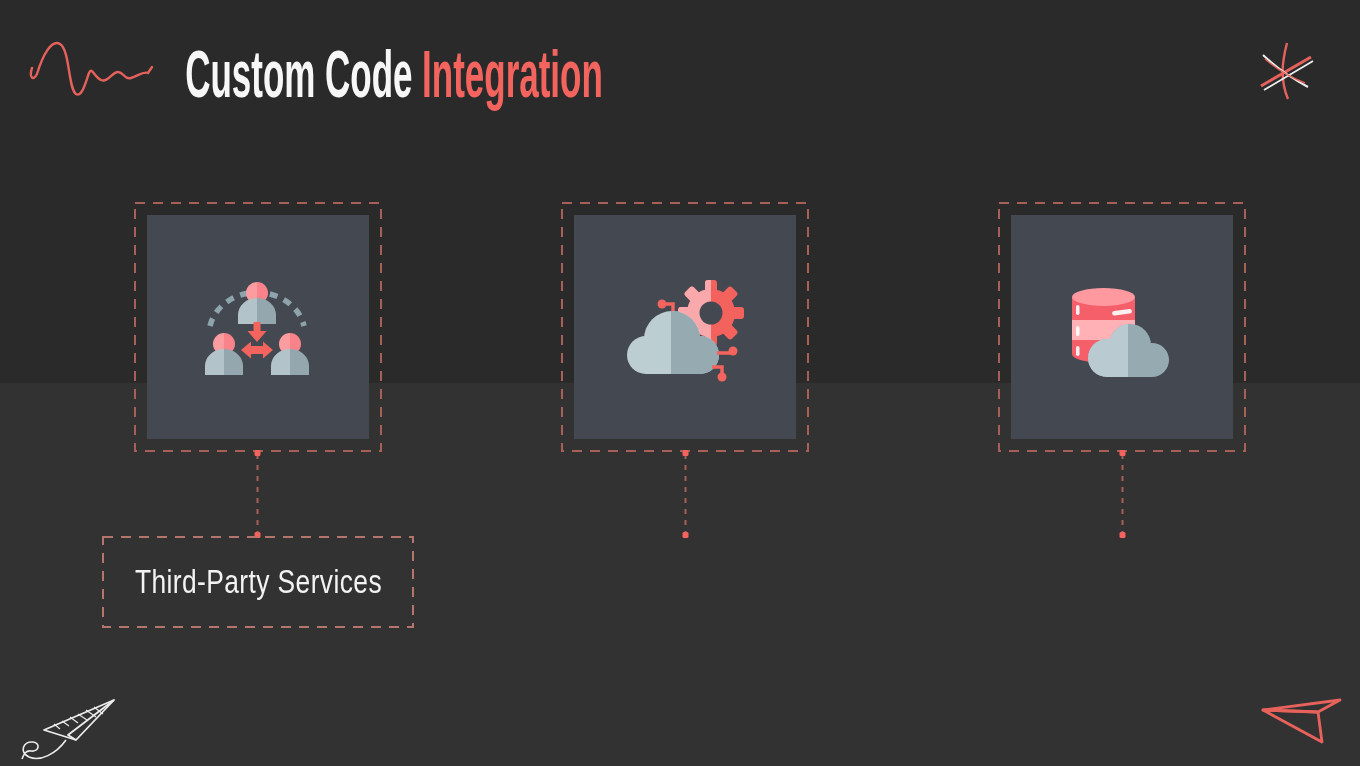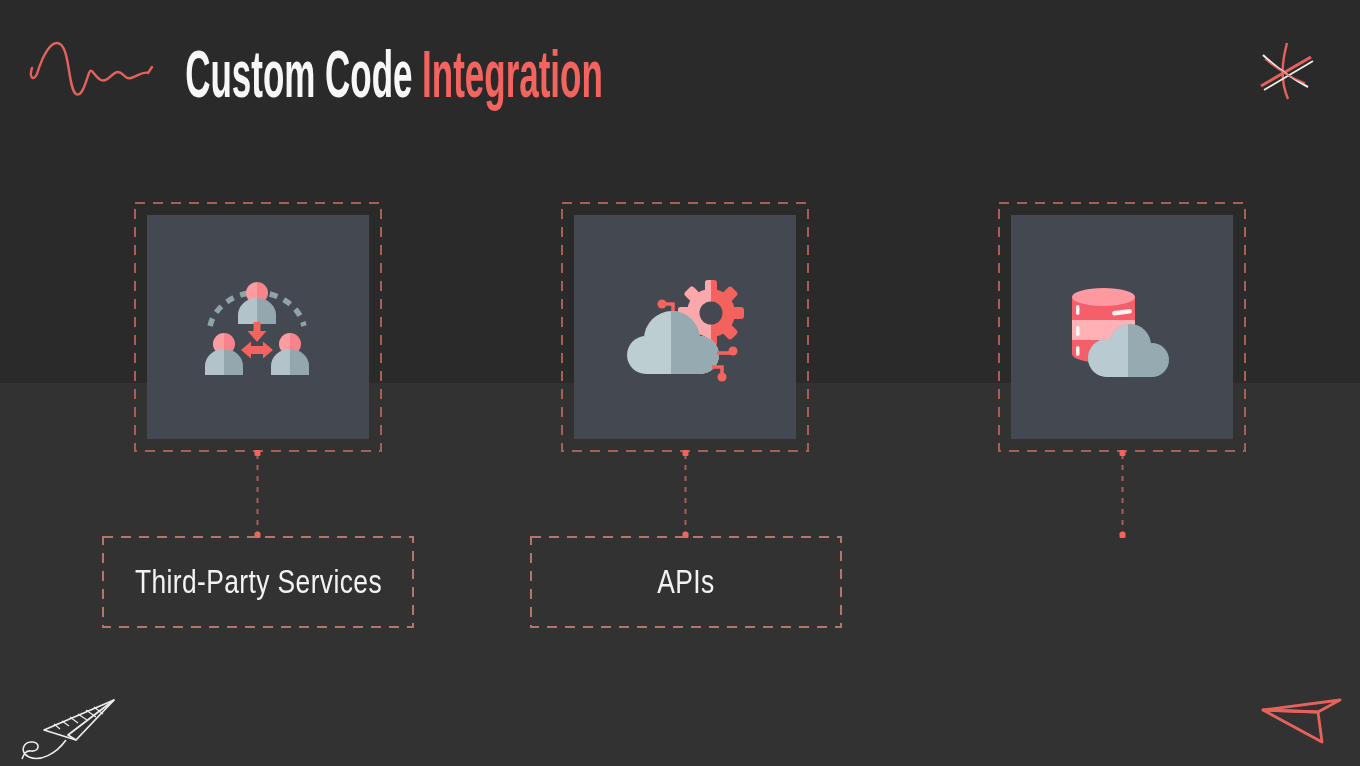--- a/index.html
+++ b/index.html
@@ -133,26 +133,20 @@
         <path d="M88,96 H98 V104" fill="none" stroke="#f4645e" stroke-width="3.5"></path>
         <circle cx="98" cy="106" r="4.5" fill="#f4645e"></circle>
       </svg>
     </div>
   </div>
   <svg class="connector col2-conn" width="9" height="92">
     <line x1="4.5" y1="6" x2="4.5" y2="86" stroke="#a66058" stroke-width="2" stroke-dasharray="5 6"></line>
     <rect x="1.5" y="2" width="6" height="6" rx="1.5" fill="#f4645e"></rect>
     <rect x="1.5" y="84" width="6" height="6" rx="1.5" fill="#f4645e"></rect>
   </svg>
-  <div class="label-box col2-label">
-    <svg class="dash-svg" width="312" height="92">
-      <rect x="1" y="1" width="310" height="90" fill="none" stroke="#b4756c" stroke-width="2" stroke-dasharray="10 8"></rect>
-    </svg>
-    <span class="label-text">APIs</span>
-  </div>
 
   <div class="card-dashed col3-card">
     <svg class="dash-svg" width="248" height="250">
       <rect x="1" y="1" width="246" height="248" fill="none" stroke="#a66058" stroke-width="2" stroke-dasharray="10 8"></rect>
     </svg>
     <div class="card-inner">
       <svg width="112" height="110" viewBox="0 0 112 110">
         <defs>
           <g id="cloudB">
             <circle cx="41" cy="86" r="19"></circle>

